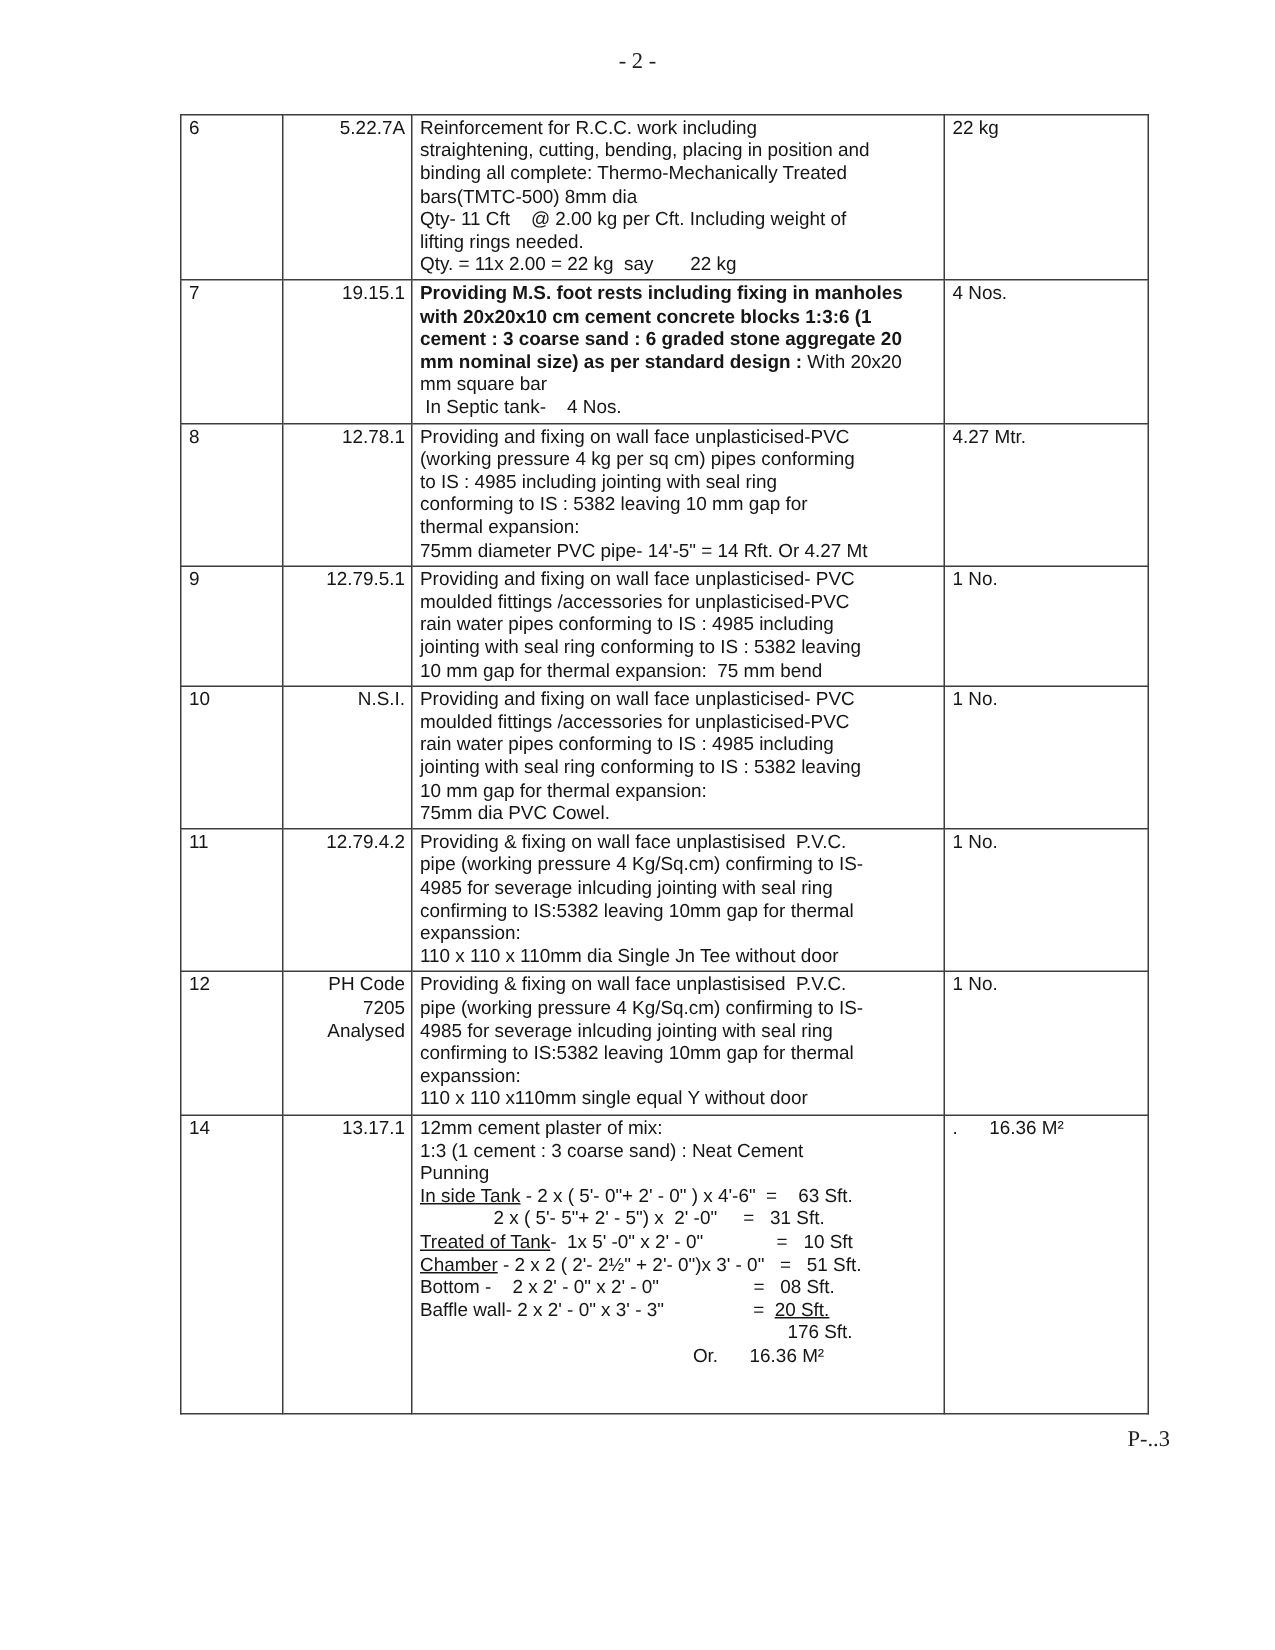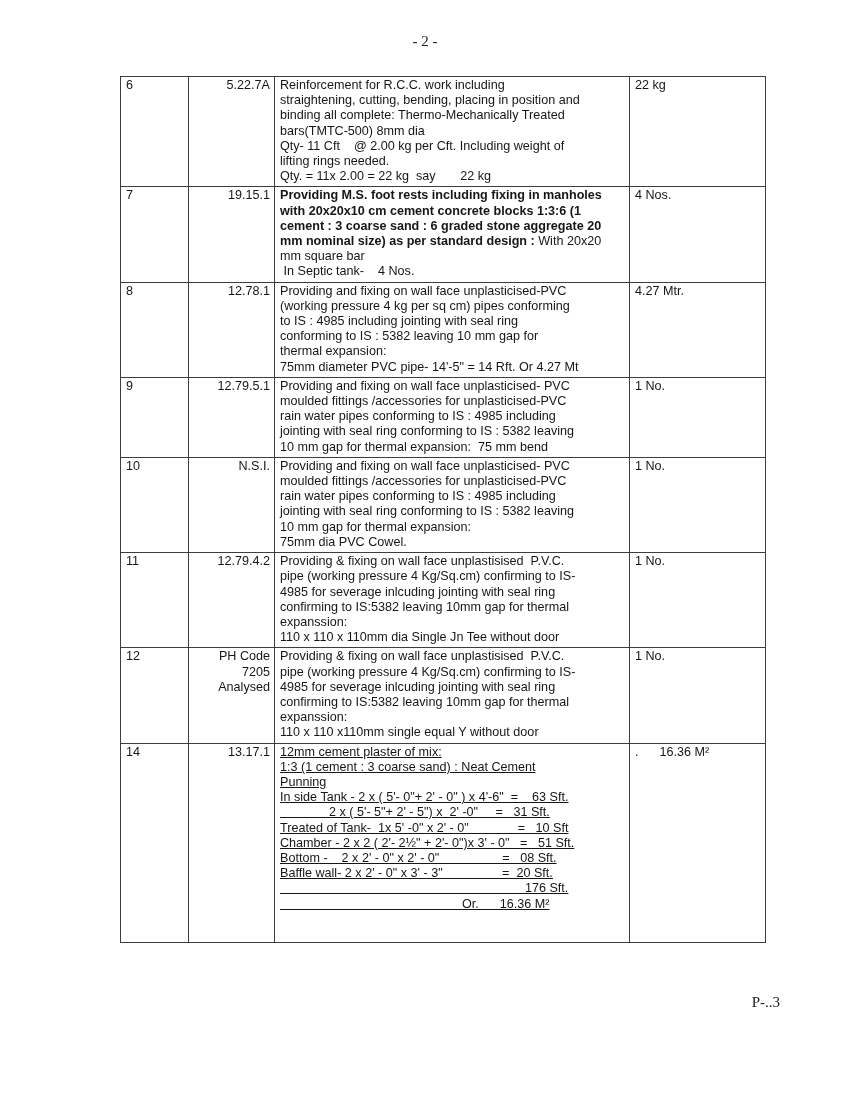--- a/index.html
+++ b/index.html
@@ -13,21 +13,21 @@
   }
   .page-number{
     position:absolute;
     top:33px;left:0;right:0;
     text-align:center;
     font:15px "Liberation Serif", serif;
     color:#222;
   }
   .footer-note{
     position:absolute;
-    top:994px;right:70px;
+    top:952px;right:70px;
     font:15px "Liberation Serif", serif;
     color:#222;
   }
   table.boq{
     position:absolute;
     left:120px;top:76px;
     border-collapse:collapse;
     table-layout:fixed;
     width:605px;
   }
@@ -38,21 +38,21 @@
     font:12.6px "Liberation Sans", sans-serif;
     line-height:15.2px;
     white-space:pre-wrap;
     word-wrap:break-word;
     color:#161616;
   }
   td.c-no{width:58px;}
   td.c-code{width:76px;text-align:right;}
   td.c-desc{width:345px;}
   td.c-qty{width:126px;}
-  tr:last-child td.c-desc{height:195px;text-decoration:underline;}
+  tr:last-child td.c-desc{height:195px;}
   .b{font-weight:bold;margin-top:16px;}
   .u{text-decoration:underline;}
 </style>
 </head>
 <body>
 
 <div class="page">
   <div class="page-number">- 2 -</div>
 
   <table class="boq">

